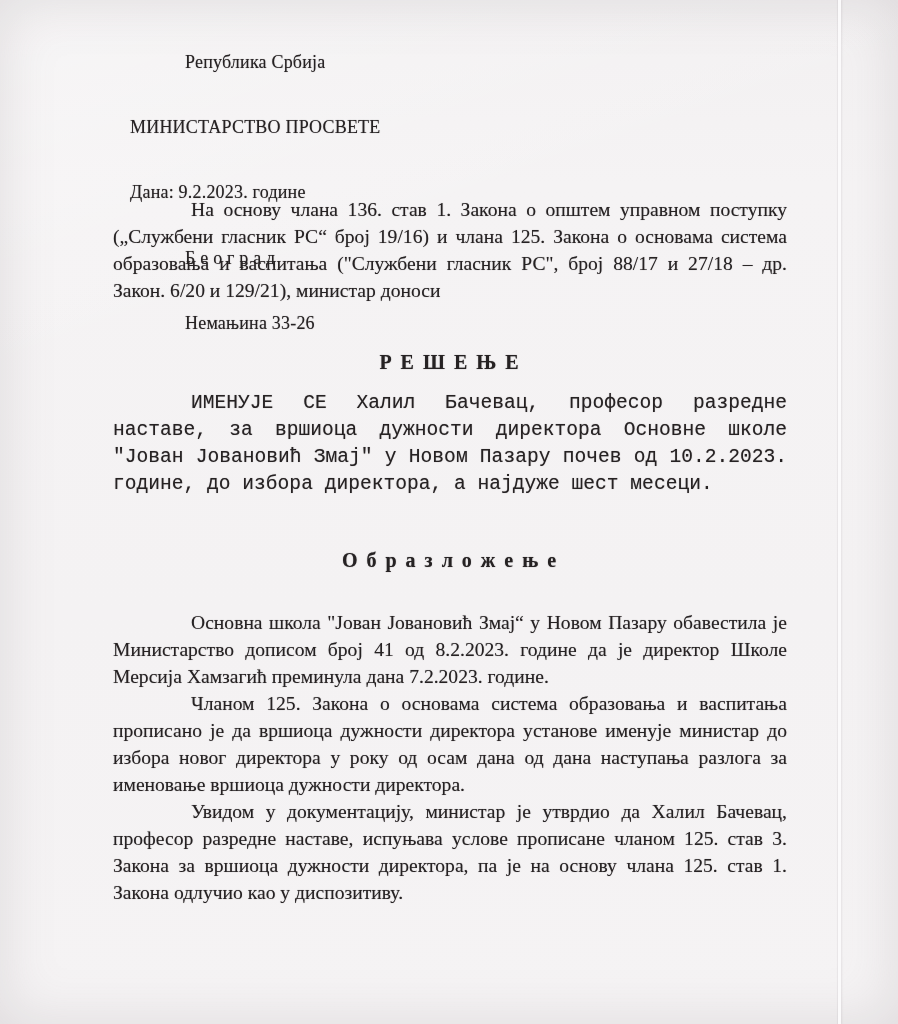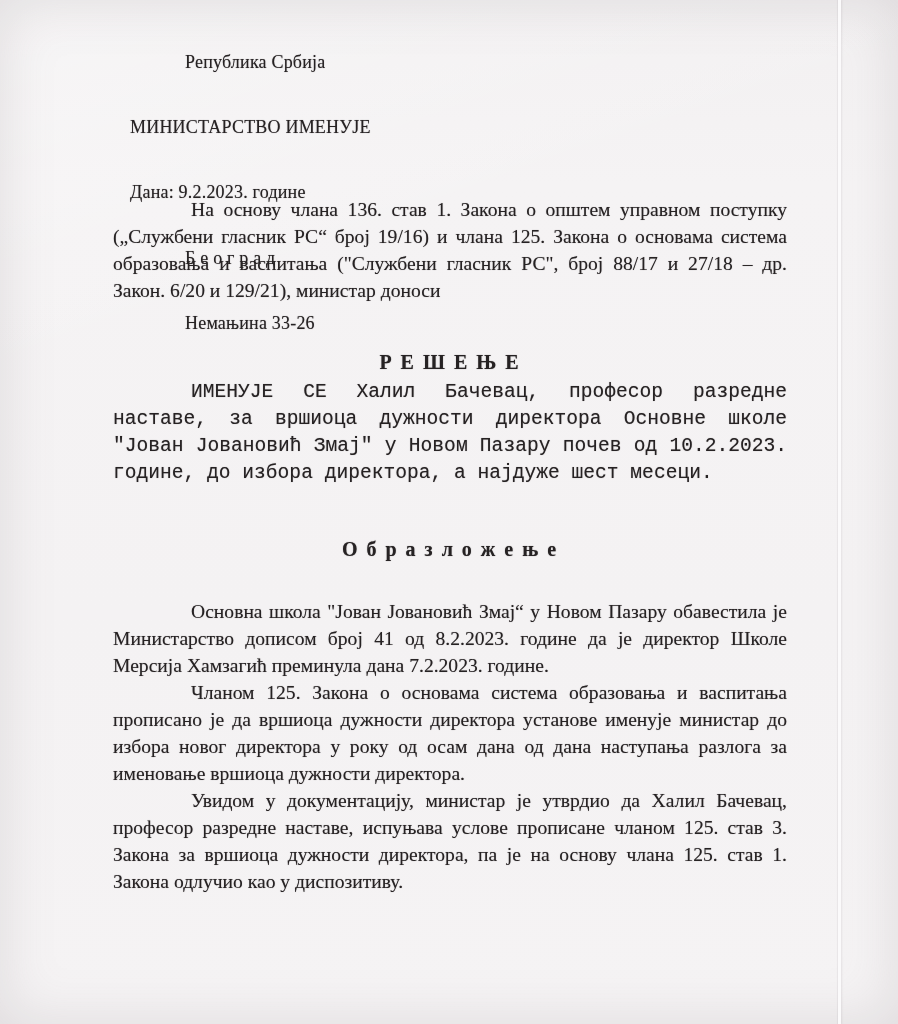--- a/index.html
+++ b/index.html
@@ -52,42 +52,42 @@
     font-size: 19.6px;
     line-height: 27px;
     text-shadow: 0 0 1px rgba(38,34,35,0.42);
   }
   p.para {
     margin: 0;
     text-align: justify;
     text-indent: 78px;
   }
   .center-heading {
-    margin: 3px;
+    margin: 14px;
     text-align: center;
     font-weight: bold;
     font-size: 20px;
     letter-spacing: 2px;
     text-shadow: 0 0 1px rgba(38,34,35,0.55);
   }
   .heading-reshenje   { margin-top: 45px; }
   .para-dispositive   { margin-top: 51px; font-family: Liberation Mono, monospace; }
   .heading-obrazlozenje { margin-top: 49px; text-align: center; }
   .rationale          { margin-top: 35px; }
 </style>
 </head>
 <body>
 
 <div class="page">
 
   <div class="scan-fold"></div>
 
   <div class="letterhead">
     <div class="lh-line indent">Република Србија</div>
-    <div class="lh-line">МИНИСТАРСТВО ИМЕНУЈЕ</div>
+    <div class="lh-line">МИНИСТАРСТВО ПРОСВЕТЕ</div>
     <div class="lh-line">Дана: 9.2.2023. године</div>
     <div class="lh-line indent">Б е о г р а д</div>
     <div class="lh-line indent">Немањина 33-26</div>
   </div>
 
   <div class="doc-body">
 
     <p class="para para-preamble">На основу члана 136. став 1. Закона о општем управном поступку („Службени гласник РС“ број 19/16) и члана 125. Закона о основама система образовања и васпитања ("Службени гласник РС", број 88/17 и 27/18  – др. Закон. 6/20 и 129/21), министар доноси</p>
 
     <h2 class="center-heading heading-reshenje">Р Е Ш Е Њ Е</h2>

